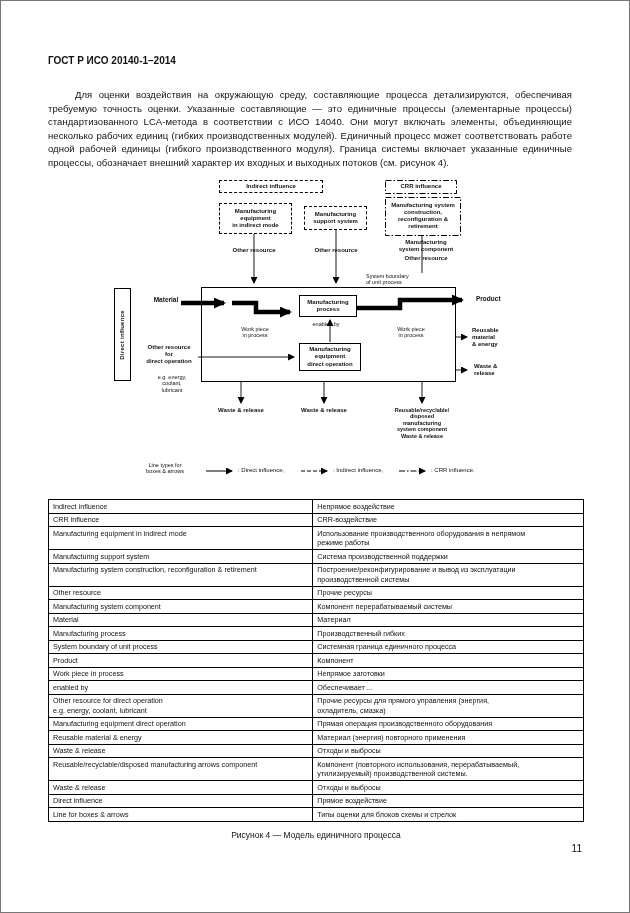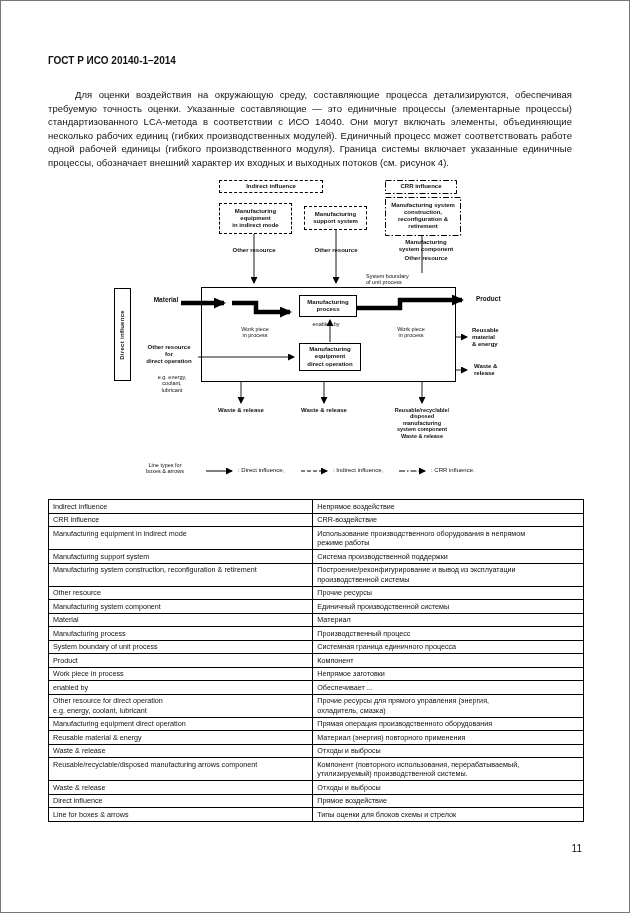--- a/index.html
+++ b/index.html
@@ -179,29 +179,29 @@
             <td class="c1">Manufacturing system construction, reconfiguration &amp; retirement</td>
             <td>Построение/реконфигурирование и вывод из эксплуатации
 производственной системы</td>
           </tr>
         <tr>
             <td class="c1">Other resource</td>
             <td>Прочие ресурсы</td>
           </tr>
         <tr>
             <td class="c1">Manufacturing system component</td>
-            <td>Единичный производственной системы</td>
+            <td>Компонент перерабатываемый системы</td>
           </tr>
         <tr>
             <td class="c1">Material</td>
             <td>Материал</td>
           </tr>
         <tr>
             <td class="c1">Manufacturing process</td>
-            <td>Производственный процесс</td>
+            <td>Производственный гибких</td>
           </tr>
         <tr>
             <td class="c1">System boundary of unit process</td>
             <td>Системная граница единичного процесса</td>
           </tr>
         <tr>
             <td class="c1">Product</td>
             <td>Компонент</td>
           </tr>
         <tr>
@@ -243,16 +243,17 @@
             <td class="c1">Direct influence</td>
             <td>Прямое воздействие</td>
           </tr>
         <tr>
             <td class="c1">Line for boxes &amp; arrows</td>
             <td>Типы оценки для блоков схемы и стрелок</td>
           </tr>
       </tbody>
     </table>
 
+    <div class="caption">Рисунок 4 — Модель единичного процесса</div>
   </div>
 
   <div class="pagenum">11</div>
 </div>
 
 </body></html>

